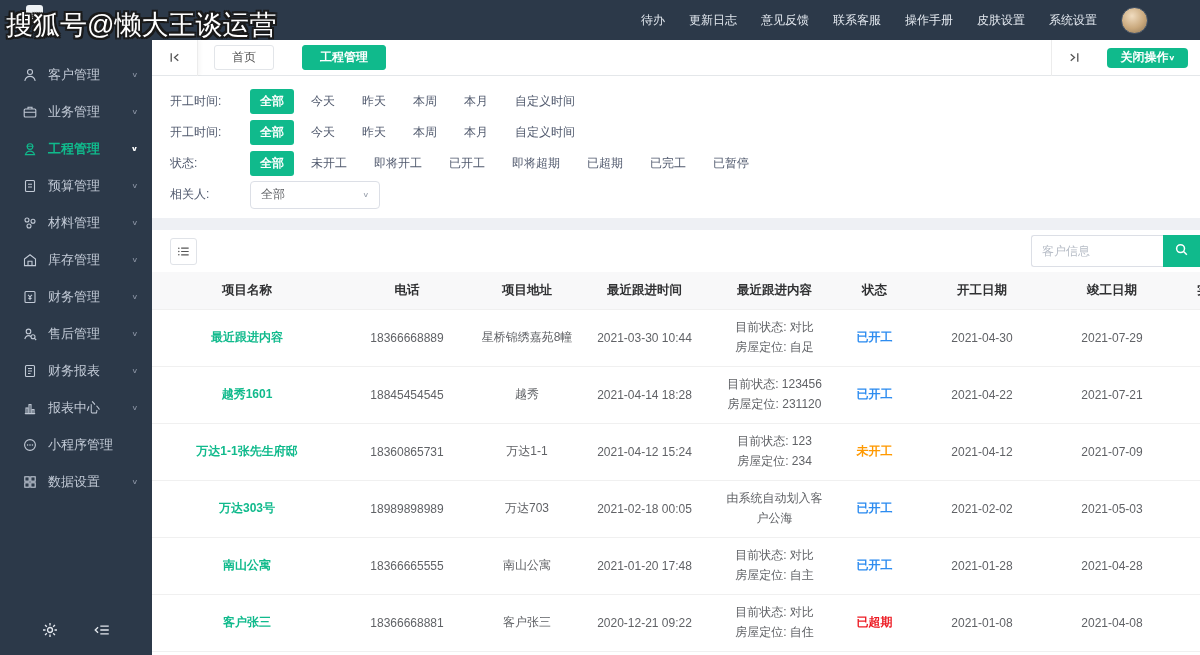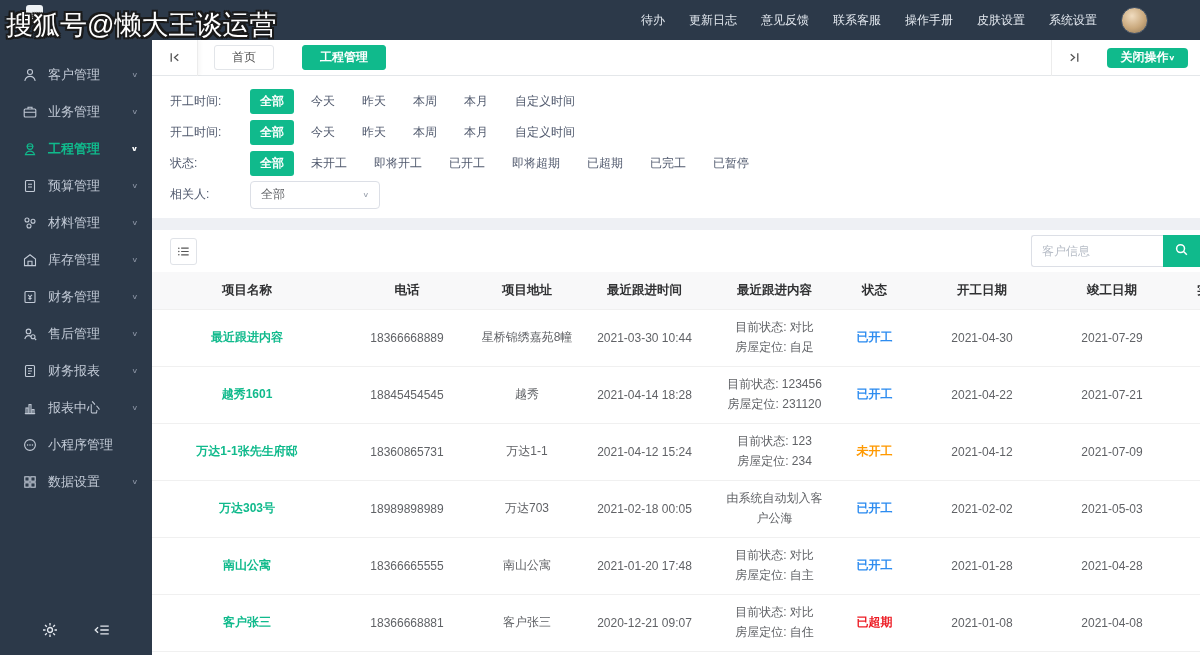--- a/index.html
+++ b/index.html
@@ -403,21 +403,21 @@
 房屋定位: 自主</td>
                 <td class="status-cell st-started">已开工</td>
                 <td>2021-01-28</td>
                 <td>2021-04-28</td>
                 <td></td>
               </tr>
               <tr>
                 <td class="name-cell">客户张三</td>
                 <td>18366668881</td>
                 <td>客户张三</td>
-                <td>2020-12-21 09:07</td>
+                <td>2020-12-21 09:22</td>
                 <td class="follow-cell">目前状态: 对比
 房屋定位: 自住</td>
                 <td class="status-cell st-overdue">已超期</td>
                 <td>2021-01-08</td>
                 <td>2021-04-08</td>
                 <td></td>
               </tr>
             </tbody>
         </table>
       </div>

